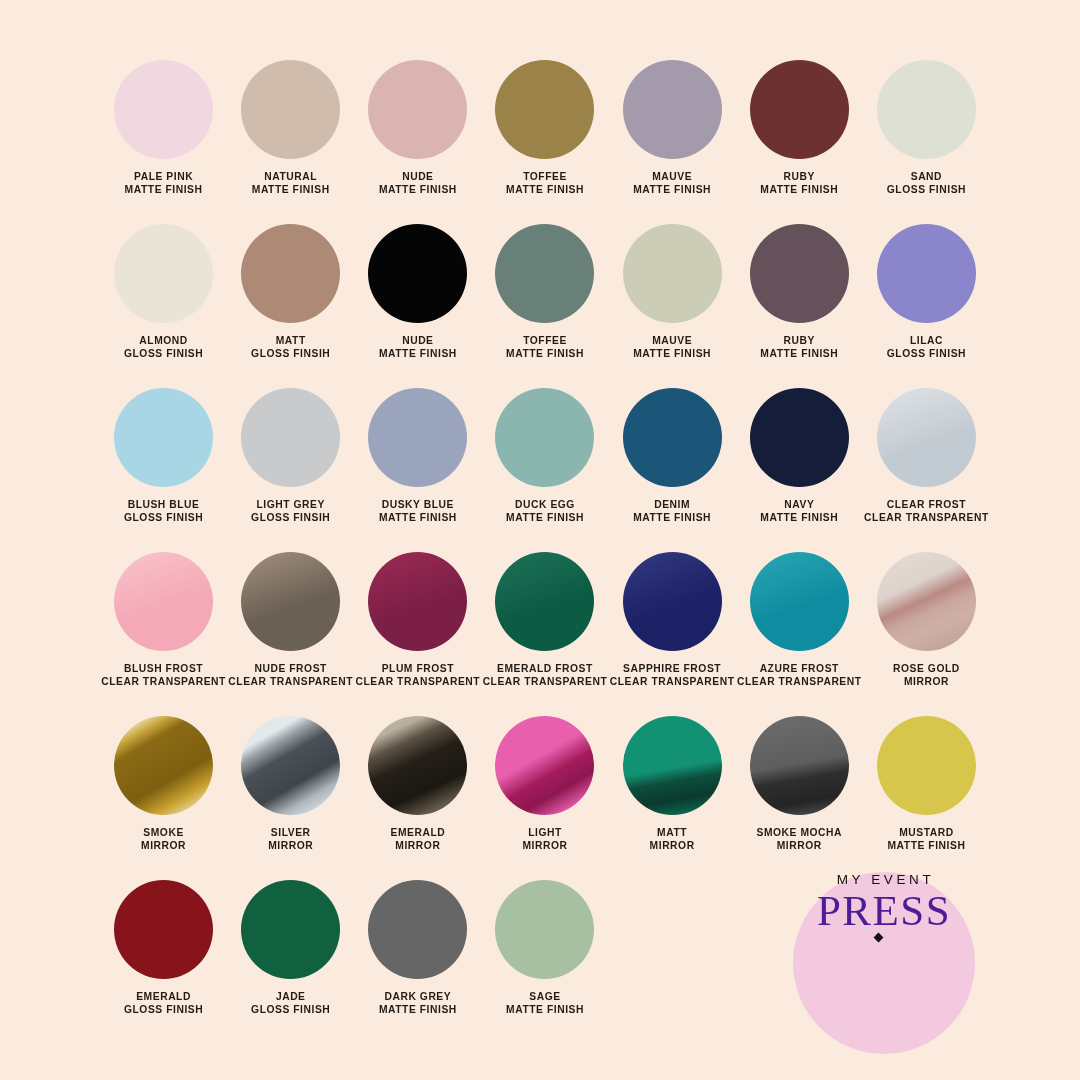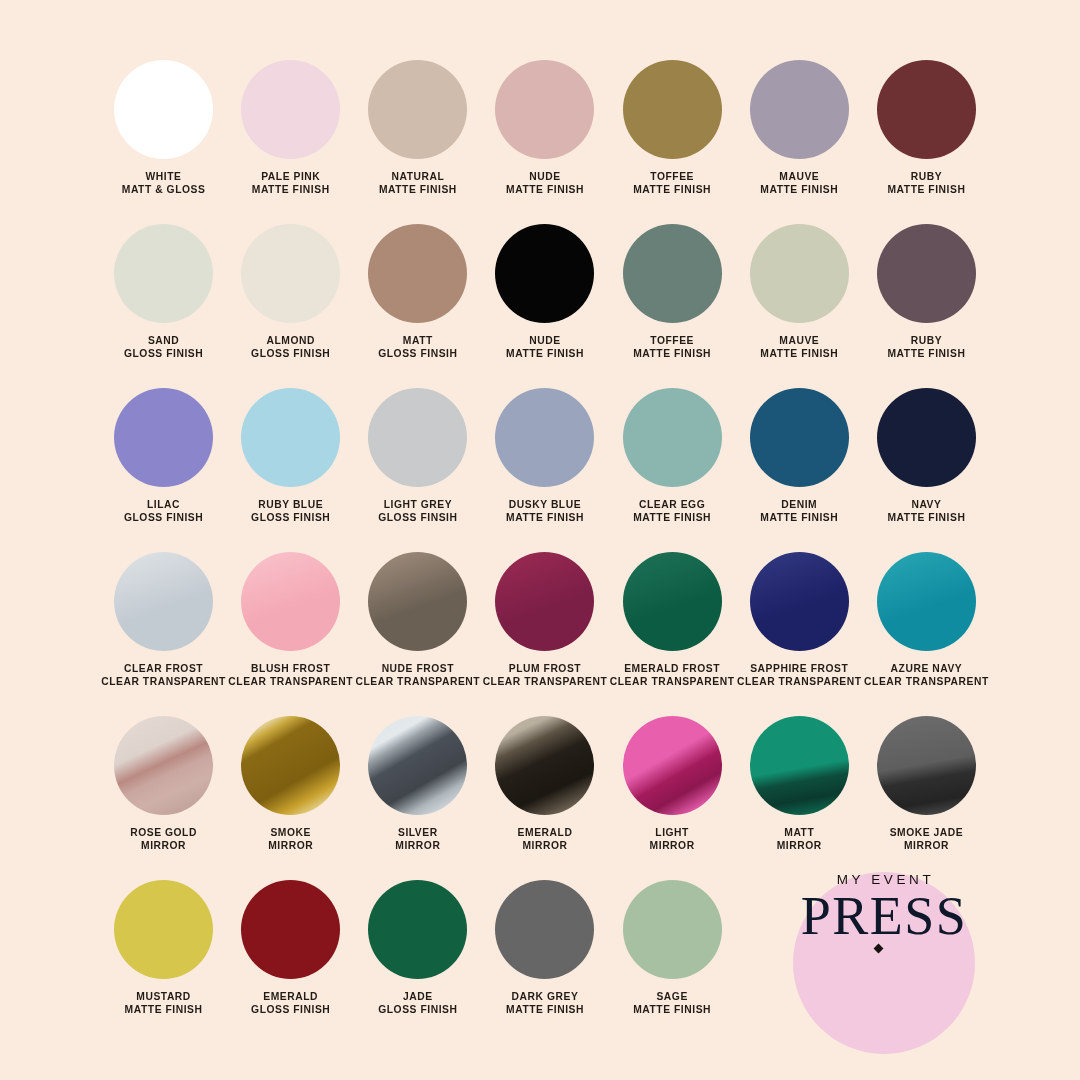--- a/index.html
+++ b/index.html
@@ -79,48 +79,41 @@
     padding-left: 3px;
   }
   #logo-main-wrap {
     position: relative;
     display: flex;
     align-items: baseline;
     justify-content: center;
   }
   #logo-main {
     font-family: "Liberation Serif", serif;
-    font-size: 54px;
+    font-size: 43px;
     letter-spacing: 1.5px;
-    color: #0f172a;
+    color: #4c1d95;
     line-height: 1;
   }
   #logo-diamond {
     position: absolute;
     left: 50%;
     bottom: -9px;
     width: 7px;
     height: 7px;
     margin-left: -9px;
     background: #17120f;
     transform: rotate(45deg);
   }
 </style>
 </head>
 <body>
 
 <div id="swatch-grid">
     <div class="swatch-cell">
-      <div class="swatch-disc" style="background: rgb(255, 255, 255);"></div>
-      <div class="swatch-label">
-        <span class="swatch-name">WHITE</span>
-        <span class="swatch-finish">MATT &amp; GLOSS</span>
-      </div>
-    </div>
-    <div class="swatch-cell">
       <div class="swatch-disc" style="background: rgb(240, 215, 224);"></div>
       <div class="swatch-label">
         <span class="swatch-name">PALE PINK</span>
         <span class="swatch-finish">MATTE FINISH</span>
       </div>
     </div>
     <div class="swatch-cell">
       <div class="swatch-disc" style="background: rgb(207, 188, 172);"></div>
       <div class="swatch-label">
         <span class="swatch-name">NATURAL</span>
@@ -207,42 +200,42 @@
     <div class="swatch-cell">
       <div class="swatch-disc" style="background: rgb(139, 134, 203);"></div>
       <div class="swatch-label">
         <span class="swatch-name">LILAC</span>
         <span class="swatch-finish">GLOSS FINISH</span>
       </div>
     </div>
     <div class="swatch-cell">
       <div class="swatch-disc" style="background: rgb(168, 214, 228);"></div>
       <div class="swatch-label">
-        <span class="swatch-name">RUBY BLUE</span>
+        <span class="swatch-name">BLUSH BLUE</span>
         <span class="swatch-finish">GLOSS FINISH</span>
       </div>
     </div>
     <div class="swatch-cell">
       <div class="swatch-disc" style="background: rgb(200, 202, 203);"></div>
       <div class="swatch-label">
         <span class="swatch-name">LIGHT GREY</span>
         <span class="swatch-finish">GLOSS FINSIH</span>
       </div>
     </div>
     <div class="swatch-cell">
       <div class="swatch-disc" style="background: rgb(154, 165, 189);"></div>
       <div class="swatch-label">
         <span class="swatch-name">DUSKY BLUE</span>
         <span class="swatch-finish">MATTE FINISH</span>
       </div>
     </div>
     <div class="swatch-cell">
       <div class="swatch-disc" style="background: rgb(139, 182, 176);"></div>
       <div class="swatch-label">
-        <span class="swatch-name">CLEAR EGG</span>
+        <span class="swatch-name">DUCK EGG</span>
         <span class="swatch-finish">MATTE FINISH</span>
       </div>
     </div>
     <div class="swatch-cell">
       <div class="swatch-disc" style="background: rgb(27, 85, 120);"></div>
       <div class="swatch-label">
         <span class="swatch-name">DENIM</span>
         <span class="swatch-finish">MATTE FINISH</span>
       </div>
     </div>
@@ -291,21 +284,21 @@
     <div class="swatch-cell">
       <div class="swatch-disc" style="background: linear-gradient(160deg, rgb(51, 58, 130) 0%, rgb(29, 33, 102) 55%, rgb(29, 33, 102) 100%);"></div>
       <div class="swatch-label">
         <span class="swatch-name">SAPPHIRE FROST</span>
         <span class="swatch-finish">CLEAR TRANSPARENT</span>
       </div>
     </div>
     <div class="swatch-cell">
       <div class="swatch-disc" style="background: linear-gradient(160deg, rgb(42, 167, 180) 0%, rgb(15, 140, 160) 55%, rgb(15, 140, 160) 100%);"></div>
       <div class="swatch-label">
-        <span class="swatch-name">AZURE NAVY</span>
+        <span class="swatch-name">AZURE FROST</span>
         <span class="swatch-finish">CLEAR TRANSPARENT</span>
       </div>
     </div>
     <div class="swatch-cell">
       <div class="swatch-disc" style="background: linear-gradient(155deg, rgb(231, 219, 214) 0%, rgb(222, 210, 205) 34%, rgb(185, 138, 130) 48%, rgb(201, 167, 160) 58%, rgb(207, 176, 168) 72%, rgb(183, 154, 146) 100%);"></div>
       <div class="swatch-label">
         <span class="swatch-name">ROSE GOLD</span>
         <span class="swatch-finish">MIRROR</span>
       </div>
     </div>
@@ -340,21 +333,21 @@
     <div class="swatch-cell">
       <div class="swatch-disc" style="background: linear-gradient(170deg, rgb(18, 146, 115) 0%, rgb(18, 146, 115) 52%, rgb(13, 77, 60) 64%, rgb(10, 58, 46) 80%, rgb(15, 122, 95) 100%);"></div>
       <div class="swatch-label">
         <span class="swatch-name">MATT</span>
         <span class="swatch-finish">MIRROR</span>
       </div>
     </div>
     <div class="swatch-cell">
       <div class="swatch-disc" style="background: linear-gradient(170deg, rgb(109, 109, 109) 0%, rgb(94, 94, 94) 48%, rgb(46, 46, 46) 62%, rgb(36, 36, 36) 82%, rgb(88, 88, 88) 100%);"></div>
       <div class="swatch-label">
-        <span class="swatch-name">SMOKE JADE</span>
+        <span class="swatch-name">SMOKE MOCHA</span>
         <span class="swatch-finish">MIRROR</span>
       </div>
     </div>
     <div class="swatch-cell">
       <div class="swatch-disc" style="background: rgb(214, 198, 76);"></div>
       <div class="swatch-label">
         <span class="swatch-name">MUSTARD</span>
         <span class="swatch-finish">MATTE FINISH</span>
       </div>
     </div>

